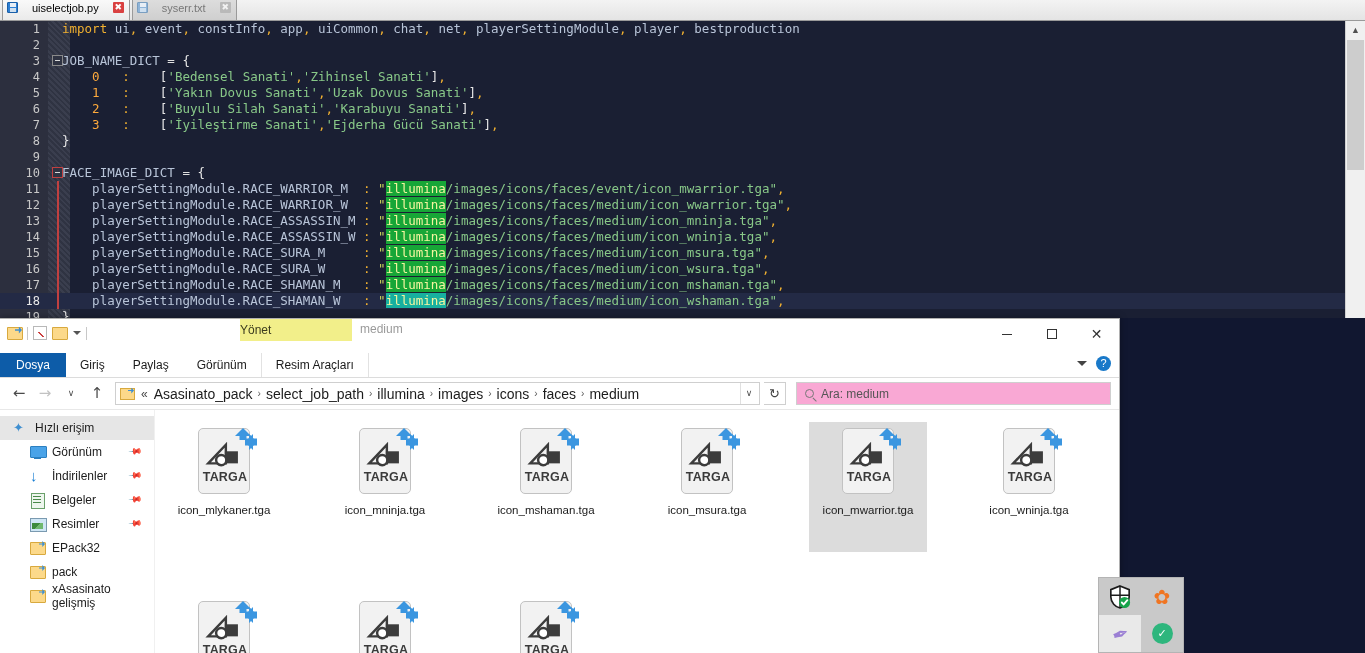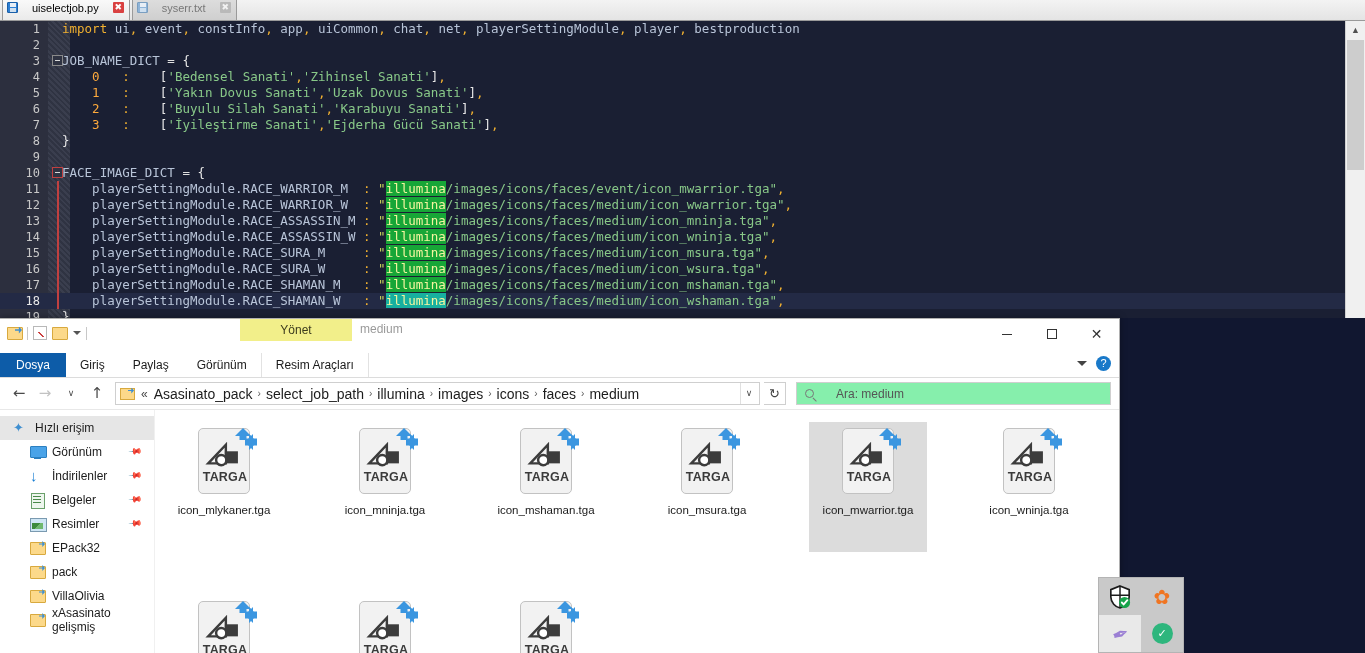--- a/index.html
+++ b/index.html
@@ -159,21 +159,21 @@
   .ico-caret {
     width: 0; height: 0; border-left: 4px solid transparent;
     border-right: 4px solid transparent; border-top: 4px solid #555; flex: none;
     margin-left: 1px;
   }
   .ctx-tab-wrap {
     position: absolute; left: 240px; top: 0; width: 112px; height: 34px;
   }
   .ctx-tab-title {
     height: 22px; background: #f2ef8a; color: #3c3c1e;
-    font-size: 12px; text-align: center; line-height: 22px;
+    font-size: 12px; line-height: 22px;
   }
   .doc-title {
     position: absolute; left: 360px; top: 3px;
     font-size: 12px; color: #9a9a9a;
   }
   .win-btns {
     position: absolute; right: 0; top: 0; display: flex;
   }
   .win-btn {
     width: 45px; height: 30px; display: flex; align-items: center;
@@ -240,22 +240,22 @@
   .crumb-sep { font-size: 10px; color: #5a5a5a; padding: 0 2px; }
   .addr-drop {
     width: 17px; height: 21px; display: flex; align-items: center; justify-content: center;
     border-left: 1px solid #e0e0e0;
   }
   .refresh {
     width: 22px; height: 23px; display: flex; align-items: center; justify-content: center;
     border: 1px solid #cfcfcf; border-left: none; font-size: 13px; color: #444;
   }
   .search-box {
-    width: 315px; height: 23px; border: 1px solid #cfcfcf; background: #86efac;
-    display: flex; align-items: center; gap: 22px; padding: 0 8px; margin-left: 6px;
+    width: 315px; height: 23px; border: 1px solid #cfcfcf; background: #f9a8d4;
+    display: flex; align-items: center; gap: 7px; padding: 0 8px; margin-left: 6px;
   }
   .mag {
     width: 9px; height: 9px; border: 1.4px solid #777; border-radius: 50%;
     position: relative; flex: none;
   }
   .mag::after {
     content: ""; position: absolute; right: -4px; bottom: -3px; width: 5px; height: 1.4px;
     background: #777; transform: rotate(45deg);
   }
   .search-ph { font-size: 12px; color: #555; }
@@ -546,24 +546,20 @@
           <div class="nav-item child">
             <span class="ni-ico ico-folder2"></span>
             <span>EPack32</span>
           </div>
           <div class="nav-item child">
             <span class="ni-ico ico-folder2"></span>
             <span>pack</span>
           </div>
           <div class="nav-item child">
             <span class="ni-ico ico-folder2"></span>
-            <span>VillaOlivia</span>
-          </div>
-          <div class="nav-item child">
-            <span class="ni-ico ico-folder2"></span>
             <span>xAsasinato gelişmiş</span>
           </div>
         </div>
       <div class="filepane" id="filepane">
           <div class="file-cell">
             <div class="tga-icon">
               <div class="tga-page"></div>
               <div class="tga-glyph"><svg viewBox="0 0 40 28" width="38" height="26">
                   <path d="M3 23 L22 3 L22 23 Z" fill="none" stroke="#3c3c3c" stroke-width="2.6"></path>
                   <rect x="21" y="10" width="14" height="13" fill="#3c3c3c"></rect>

